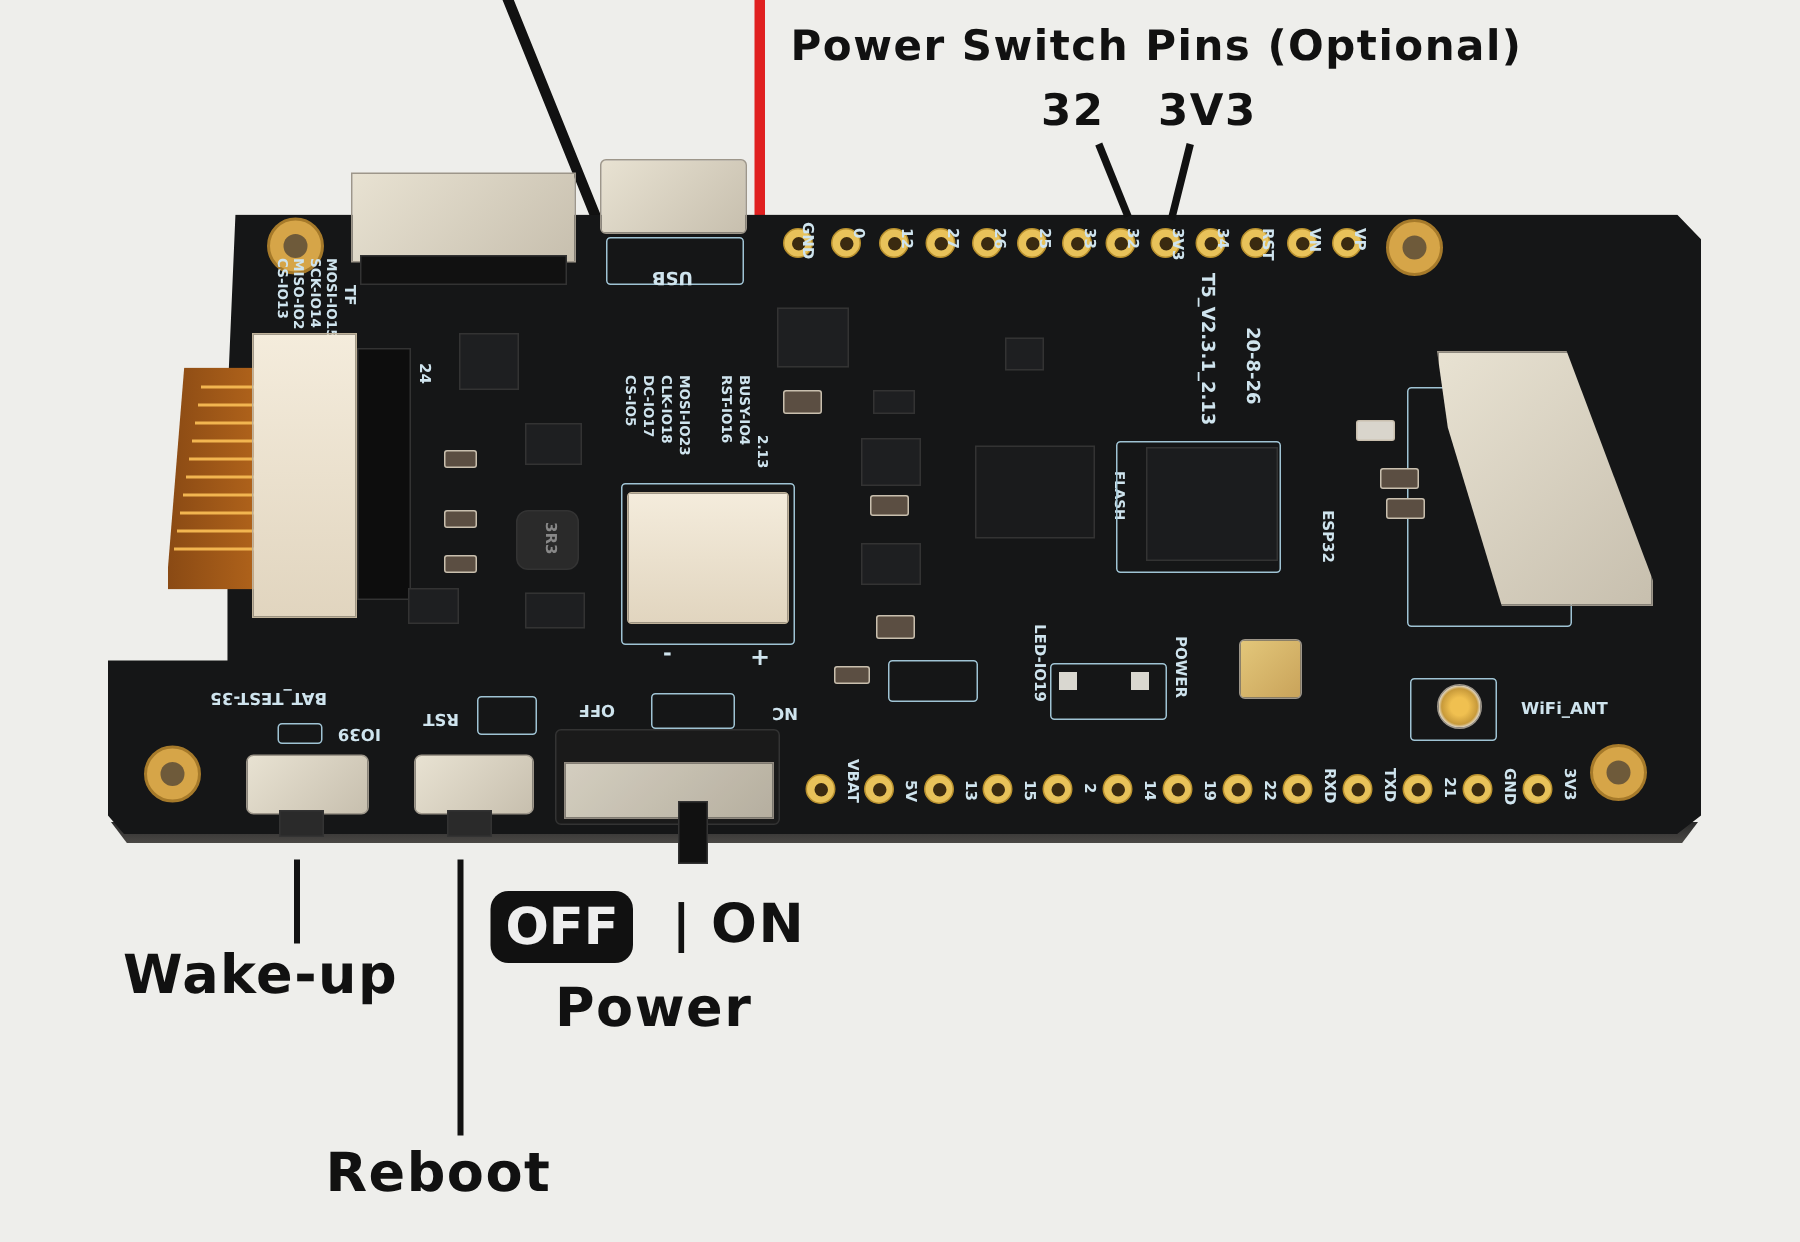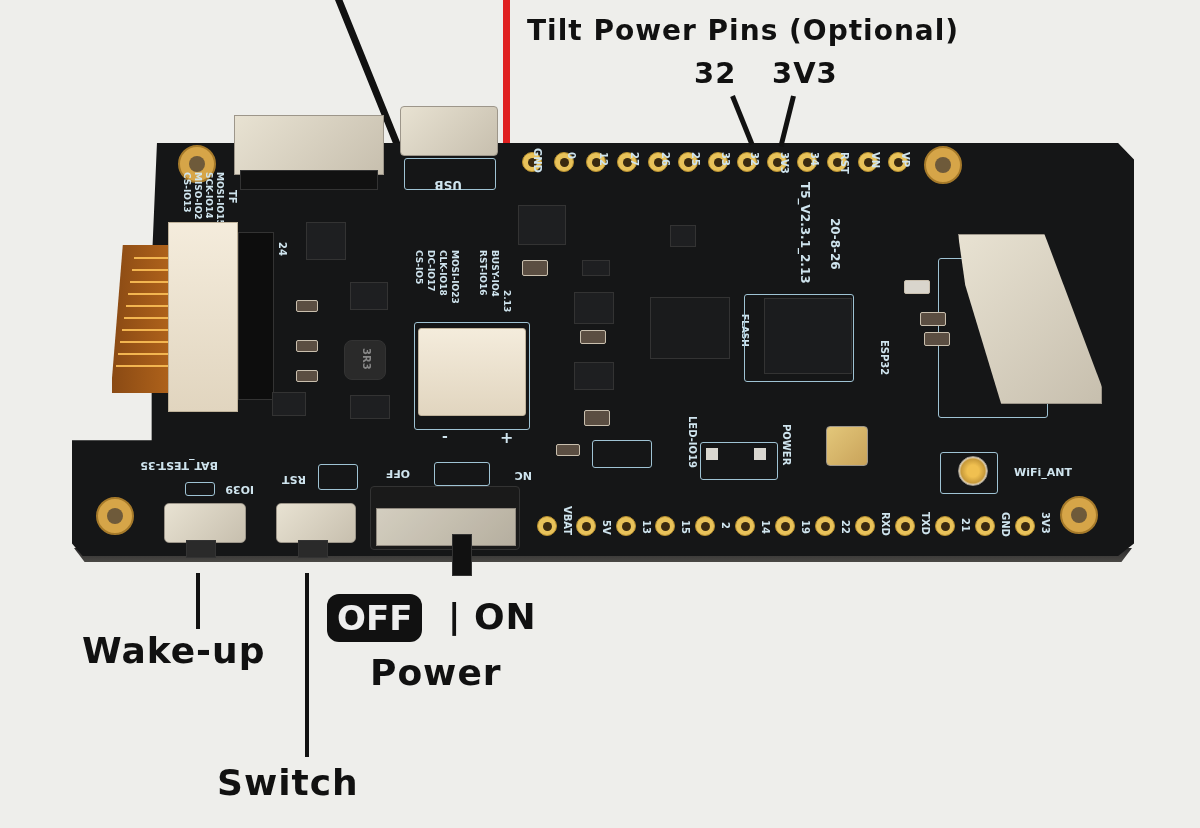--- a/index.html
+++ b/index.html
@@ -237,30 +237,30 @@
 <div class="metal" style="left:164px; top:503px; width:82px; height:40px; border-radius:5px;"></div>
 <div class="chip" style="left:186px; top:540px; width:30px; height:18px; background:#2a2a2a;"></div>
 
 <div class="metal" style="left:276px; top:503px; width:80px; height:40px; border-radius:5px;"></div>
 <div class="chip" style="left:298px; top:540px; width:30px; height:18px; background:#2a2a2a;"></div>
 
 <div class="chip" style="left:370px; top:486px; width:150px; height:64px; background:#1a1a1a; border-radius:4px;"></div>
 <div class="metal" style="left:376px; top:508px; width:140px; height:38px; opacity:0.9;"></div>
 <div class="chip" style="left:452px; top:534px; width:20px; height:42px; background:#111;"></div>
 
-<div class="label" style="left:527px; top:14px; font-size:28px;">Tilt Power Pins (Optional)</div>
+<div class="label" style="left:527px; top:14px; font-size:28px;">Power Switch Pins (Optional)</div>
 <div class="label" style="left:694px; top:56px; font-size:29px;">32</div>
 <div class="label" style="left:772px; top:56px; font-size:29px;">3V3</div>
 <div class="lead" style="left:730px; top:96px; width:5px; height:52px; transform:rotate(-22deg); transform-origin:top;"></div>
 <div class="lead" style="left:791px; top:96px; width:5px; height:52px; transform:rotate(14deg); transform-origin:top;"></div>
 
 <div class="lead" style="left:196px; top:573px; width:4px; height:56px;"></div>
 <div class="label" style="left:82px; top:630px; font-size:36px;">Wake-up</div>
 
 <div class="lead" style="left:305px; top:573px; width:4px; height:184px;"></div>
-<div class="label" style="left:217px; top:762px; font-size:36px;">Switch</div>
+<div class="label" style="left:217px; top:762px; font-size:36px;">Reboot</div>
 
 <div class="label" style="left:327px; top:594px; height:48px; padding:0 10px; background:#111; border-radius:12px; display:flex; align-items:center;">
   <span style="color:#eee; font-size:34px; letter-spacing:0;">OFF</span>
 </div>
 <div class="label" style="left:448px; top:596px; font-size:34px;">|</div>
 <div class="label" style="left:474px; top:596px; font-size:36px;">ON</div>
 <div class="label" style="left:370px; top:652px; font-size:36px;">Power</div>
 
 </body></html>

